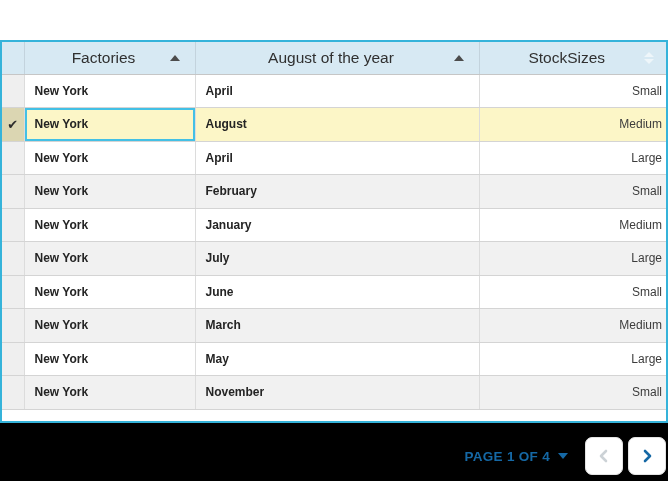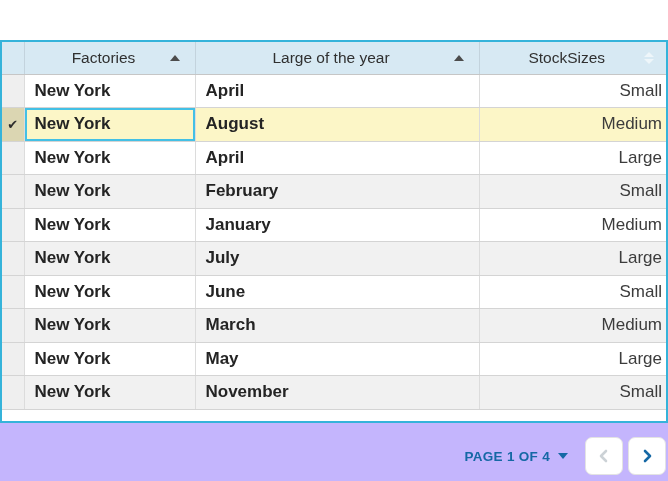--- a/index.html
+++ b/index.html
@@ -38,21 +38,21 @@
     font-size: 15.5px; font-weight: 400;
     text-align: center; padding: 0 22px 0 10px;
     border-right: 1px solid #c3d3dd;
     border-bottom: 1px solid #c6c6c6;
     cursor: pointer; white-space: nowrap; overflow: hidden;
   }
   th.gutter-h { padding: 0; border-right: 1px solid #c3d3dd; }
   th:last-child { border-right: none; }
   td {
     height: 33.5px; padding: 0 4px 0 10px;
-    font-size: 17px; color: #3c3c3c;
+    font-size: 12px; color: #3c3c3c;
     border-right: 1px solid #dcdcdc;
     border-bottom: 1px solid #d4d4d4;
     background: #fff; white-space: nowrap; overflow: hidden;
     cursor: default;
   }
   td:last-child { border-right: none; text-align: right; }
   td.bold { font-weight: bold; color: #242424; }
   td.gutter {
     padding: 0; text-align: center; background: #efefef;
     font-size: 13px; color: #2d2d2d; cursor: pointer;
@@ -75,21 +75,21 @@
     display: flex; flex-direction: column; gap: 2px;
   }
   .sort-none i {
     display: block; width: 0; height: 0;
     border-left: 5px solid transparent; border-right: 5px solid transparent;
   }
   .sort-none .up   { border-bottom: 5px solid #eef6fa; }
   .sort-none .down { border-top: 5px solid #eef6fa; }
 
   
-  .pager { position: absolute; bottom: 0; left: 0; width: 668px; height: 58px; background: #c4b5fd; }
+  .pager { position: absolute; bottom: 0; left: 0; width: 668px; height: 58px; background: #000000; }
   .pager-label {
     position: absolute; top: 14px; right: 100px; height: 38px;
     display: flex; align-items: center;
     color: #1568a5; font-weight: bold; font-size: 13.5px;
     letter-spacing: 0.3px; cursor: pointer; white-space: nowrap;
   }
   .caret-down {
     display: inline-block; margin-left: 8px;
     width: 0; height: 0;
     border-left: 5px solid transparent; border-right: 5px solid transparent;
@@ -115,21 +115,21 @@
       <colgroup>
         <col style="width:22px">
           <col style="width:171px">
           <col style="width:284px">
           <col style="width:187px">
       </colgroup>
       <thead>
         <tr id="header-row">
             <th class="gutter-h"></th>
             <th><span>Factories</span><span class="sort-asc"></span></th>
-            <th><span>Large of the year</span><span class="sort-asc"></span></th>
+            <th><span>August of the year</span><span class="sort-asc"></span></th>
             <th><span>StockSizes</span><span class="sort-none">
                 <i class="up"></i>
                 <i class="down"></i>
               </span></th>
           </tr>
       </thead>
       <tbody id="grid-body">
           <tr>
             <td class="gutter"></td>
             <td class="bold">New York</td>

